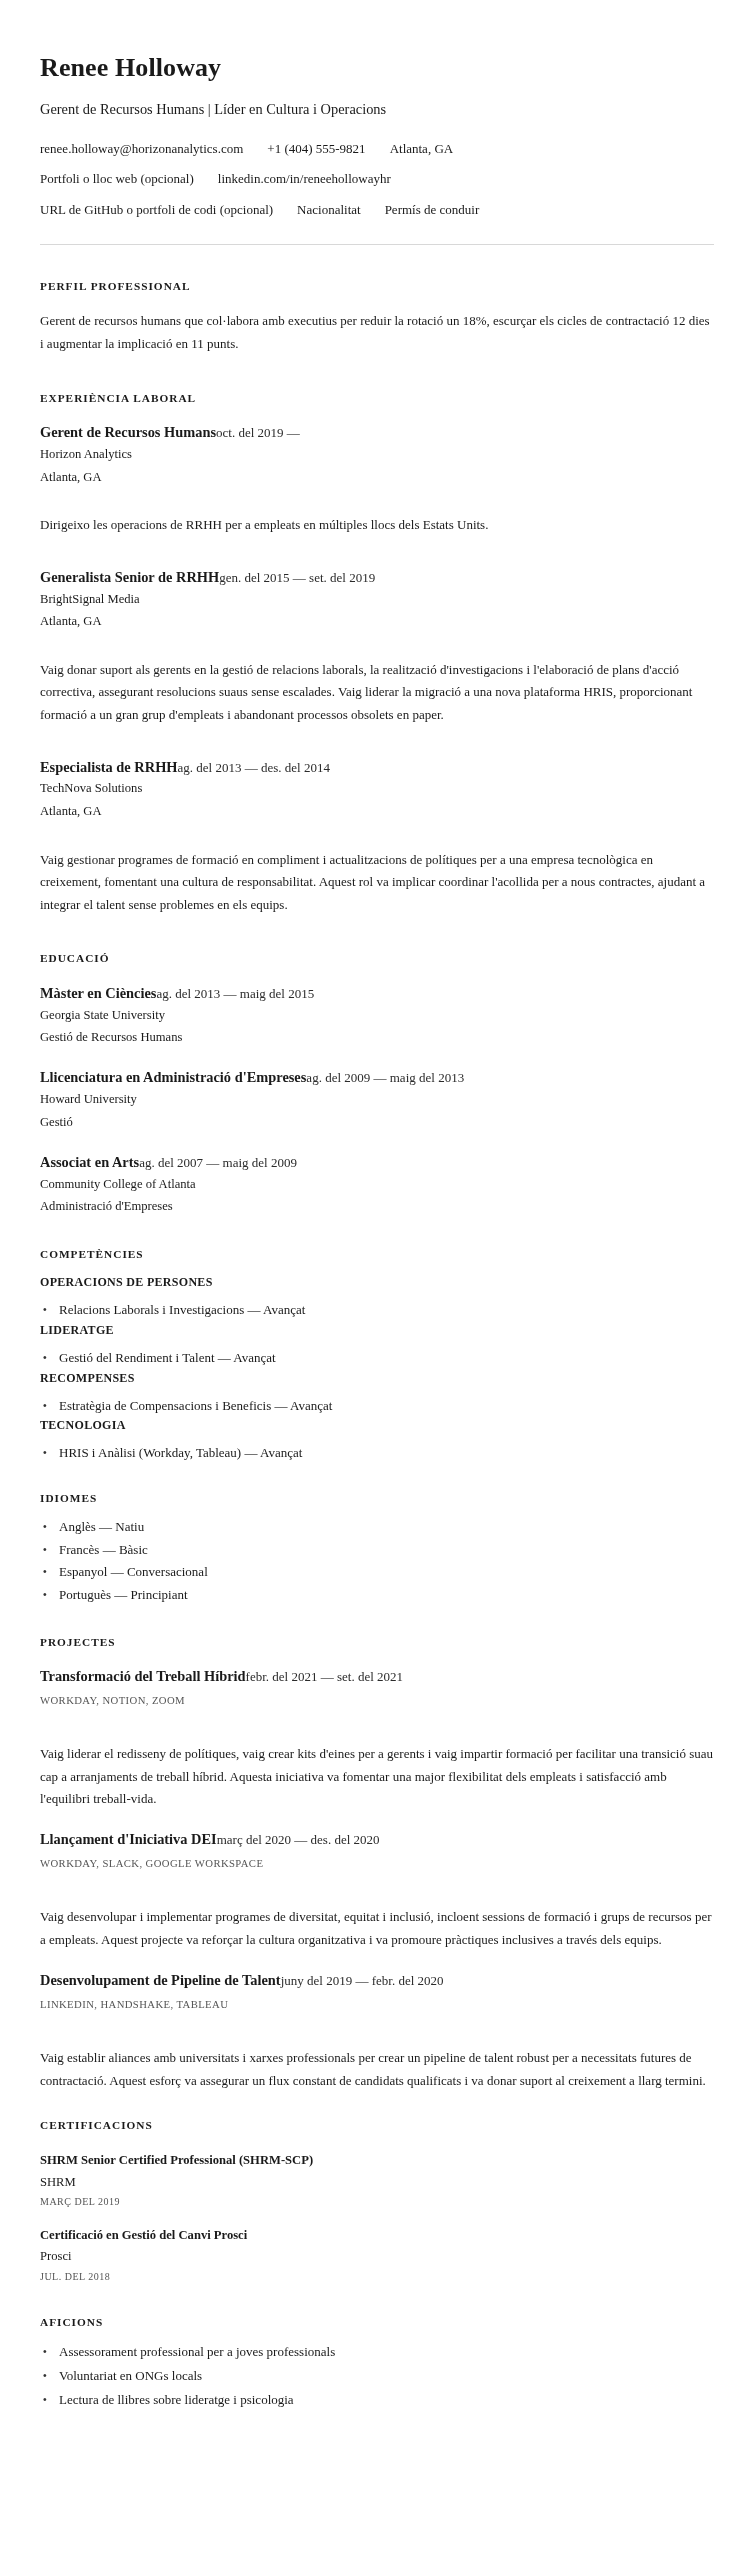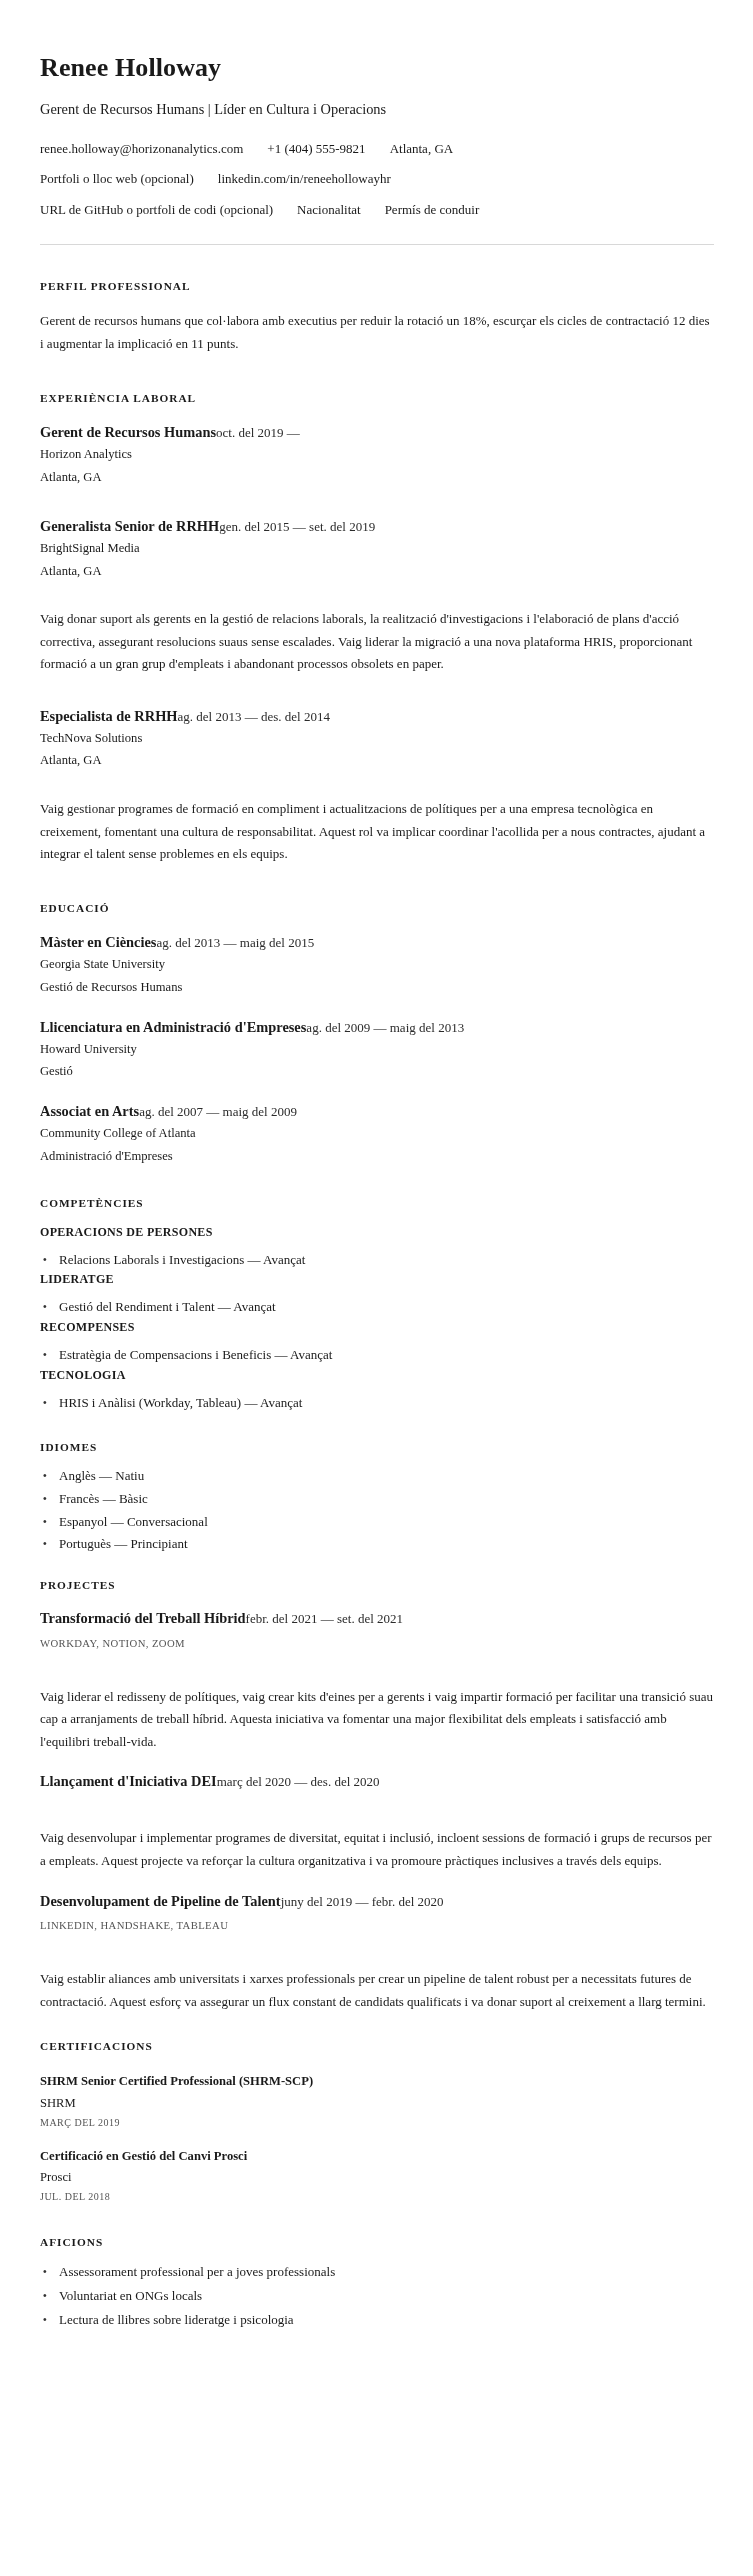--- a/index.html
+++ b/index.html
@@ -20,21 +20,21 @@
   .contact-row:last-child{margin-bottom:0;}
   .divider{margin-top:26px;border-top:1.3px solid #d8d8d8;height:0;}
 
   
   .sec-heading{font-size:11.3px;line-height:15px;font-weight:700;letter-spacing:1px;}
   .sec-profile{margin-top:34px;}
   .sec-exp{margin-top:35px;}
   .sec-edu{margin-top:35px;}
   .sec-skills{margin-top:31px;}
   .sec-lang{margin-top:26px;}
-  .sec-proj{margin-top:22px;}
+  .sec-proj{margin-top:29px;}
   .sec-cert{margin-top:26px;}
   .sec-hobby{margin-top:31px;}
 
   .para{margin:16.3px 0 0 0;font-size:13px;line-height:22.6px;max-width:673px;}
 
   .row{display:flex;align-items:baseline;}
   .item-title{font-size:14.4px;line-height:19px;font-weight:700;margin:0;}
   .item-date{font-size:13px;line-height:17.6px;color:#2b2b2b;white-space:nowrap;}
 
   .job{margin-top:17.6px;}
@@ -104,20 +104,21 @@
   <section class="sec-exp">
     <h2 class="sec-heading">EXPERIÈNCIA LABORAL</h2>
 
     <div class="job">
       <div class="row">
         <h3 class="item-title">Gerent de Recursos Humans</h3>
         <span class="item-date">oct. del 2019 —</span>
       </div>
       <div class="company">Horizon Analytics</div>
       <div class="location">Atlanta, GA</div>
+      <p class="job-desc">Dirigeixo les operacions de RRHH per a empleats en múltiples llocs dels Estats Units.</p>
     </div>
 
     <div class="job">
       <div class="row">
         <h3 class="item-title">Generalista Senior de RRHH</h3>
         <span class="item-date">gen. del 2015 — set. del 2019</span>
       </div>
       <div class="company">BrightSignal Media</div>
       <div class="location">Atlanta, GA</div>
       <p class="job-desc">Vaig donar suport als gerents en la gestió de relacions laborals, la realització d'investigacions i l'elaboració de plans d'acció correctiva, assegurant resolucions suaus sense escalades. Vaig liderar la migració a una nova plataforma HRIS, proporcionant formació a un gran grup d'empleats i abandonant processos obsolets en paper.</p>
@@ -217,20 +218,21 @@
       </div>
       <div class="tools">WORKDAY, NOTION, ZOOM</div>
       <p class="proj-desc">Vaig liderar el redisseny de polítiques, vaig crear kits d'eines per a gerents i vaig impartir formació per facilitar una transició suau cap a arranjaments de treball híbrid. Aquesta iniciativa va fomentar una major flexibilitat dels empleats i satisfacció amb l'equilibri treball-vida.</p>
     </div>
 
     <div class="project">
       <div class="row">
         <h3 class="item-title">Llançament d'Iniciativa DEI</h3>
         <span class="item-date">març del 2020 — des. del 2020</span>
       </div>
+      <div class="tools">WORKDAY, SLACK, GOOGLE WORKSPACE</div>
       <p class="proj-desc">Vaig desenvolupar i implementar programes de diversitat, equitat i inclusió, incloent sessions de formació i grups de recursos per a empleats. Aquest projecte va reforçar la cultura organitzativa i va promoure pràctiques inclusives a través dels equips.</p>
     </div>
 
     <div class="project">
       <div class="row">
         <h3 class="item-title">Desenvolupament de Pipeline de Talent</h3>
         <span class="item-date">juny del 2019 — febr. del 2020</span>
       </div>
       <div class="tools">LINKEDIN, HANDSHAKE, TABLEAU</div>
       <p class="proj-desc">Vaig establir aliances amb universitats i xarxes professionals per crear un pipeline de talent robust per a necessitats futures de contractació. Aquest esforç va assegurar un flux constant de candidats qualificats i va donar suport al creixement a llarg termini.</p>

